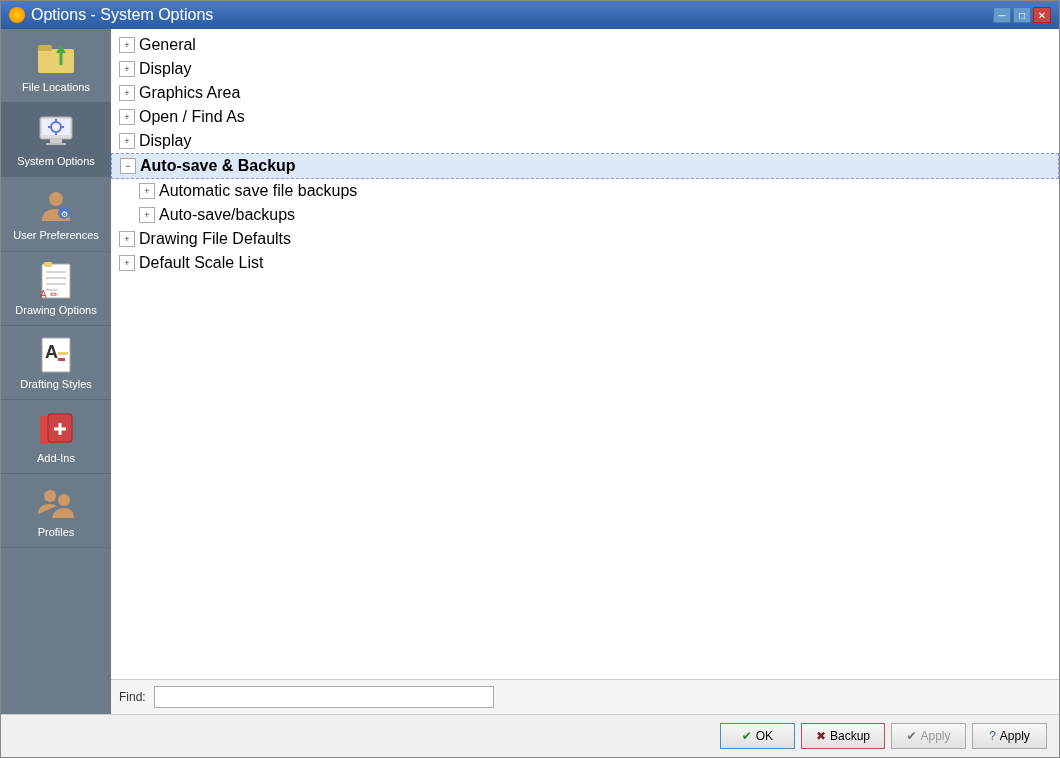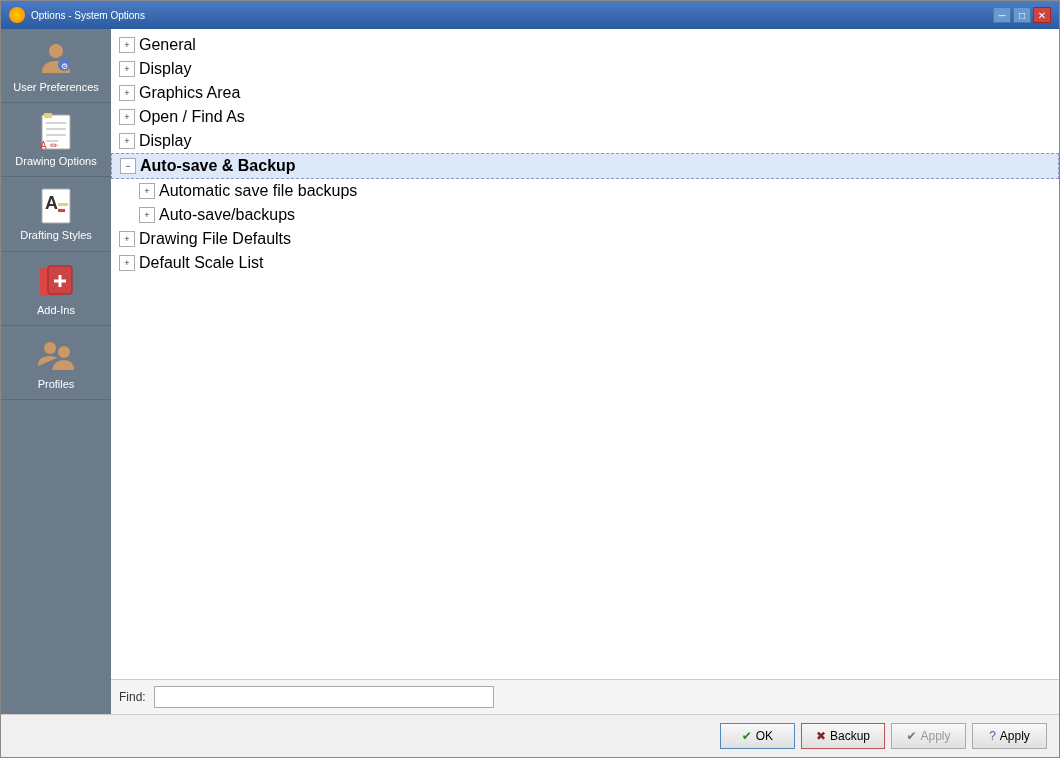--- a/index.html
+++ b/index.html
@@ -38,21 +38,21 @@
       gap: 6px;
     }
     .title-bar-icon {
       width: 16px;
       height: 16px;
       background: radial-gradient(circle, #ffcc00, #ff8800);
       border-radius: 50%;
       flex-shrink: 0;
     }
     .title-bar-text {
-      font-size: 10px;
+      font-size: 16px;
       font-weight: normal;
     }
     .title-bar-controls {
       display: flex;
       gap: 2px;
     }
     .title-btn {
       width: 18px;
       height: 16px;
       background: #6699cc;
@@ -230,20 +230,49 @@
     <div class="title-bar-controls">
       <div class="title-btn">─</div>
       <div class="title-btn">□</div>
       <div class="title-btn close">✕</div>
     </div>
   </div>
 
   <div class="main-content">
 
     <div class="sidebar">
+      <div class="sidebar-item">
+        <div class="sidebar-icon">
+
+          <svg width="40" height="40" viewBox="0 0 40 40">
+            <rect x="2" y="12" width="36" height="24" rx="2" fill="#e8d070"></rect>
+            <rect x="2" y="8" width="14" height="6" rx="2" fill="#c8b050"></rect>
+
+            <polygon points="20,16 30,16 25,8" fill="#44aa44"></polygon>
+            <polygon points="25,16 25,28" stroke="#44aa44" stroke-width="3" fill="none"></polygon>
+          </svg>
+        </div>
+        <span class="sidebar-label">File Locations</span>
+      </div>
+      <div class="sidebar-item active">
+        <div class="sidebar-icon">
+          <svg width="40" height="40" viewBox="0 0 40 40">
+            <rect x="4" y="6" width="32" height="22" rx="2" fill="#ddd" stroke="#aaa"></rect>
+            <rect x="6" y="8" width="28" height="16" fill="#eef"></rect>
+            <rect x="14" y="28" width="12" height="4" fill="#ccc"></rect>
+            <rect x="10" y="32" width="20" height="2" fill="#bbb"></rect>
+            <circle cx="20" cy="16" r="5" fill="none" stroke="#5577cc" stroke-width="2"></circle>
+            <line x1="20" y1="10" x2="20" y2="8" stroke="#5577cc" stroke-width="2"></line>
+            <line x1="20" y1="22" x2="20" y2="24" stroke="#5577cc" stroke-width="2"></line>
+            <line x1="14" y1="16" x2="12" y2="16" stroke="#5577cc" stroke-width="2"></line>
+            <line x1="26" y1="16" x2="28" y2="16" stroke="#5577cc" stroke-width="2"></line>
+          </svg>
+        </div>
+        <span class="sidebar-label">System Options</span>
+      </div>
       <div class="sidebar-item">
         <div class="sidebar-icon">
           <svg width="40" height="40" viewBox="0 0 40 40">
             <circle cx="20" cy="14" r="7" fill="#cc9966"></circle>
             <path d="M6 36 Q6 24 20 24 Q34 24 34 36" fill="#cc9966"></path>
             <circle cx="28" cy="28" r="6" fill="#5577cc"></circle>
             <text x="25" y="32" font-size="8" fill="white">⚙</text>
           </svg>
         </div>
         <span class="sidebar-label">User Preferences</span>

